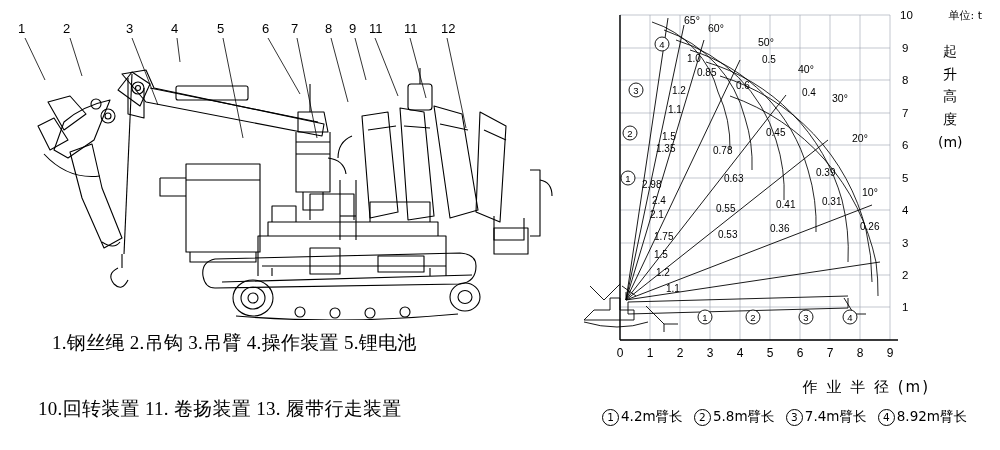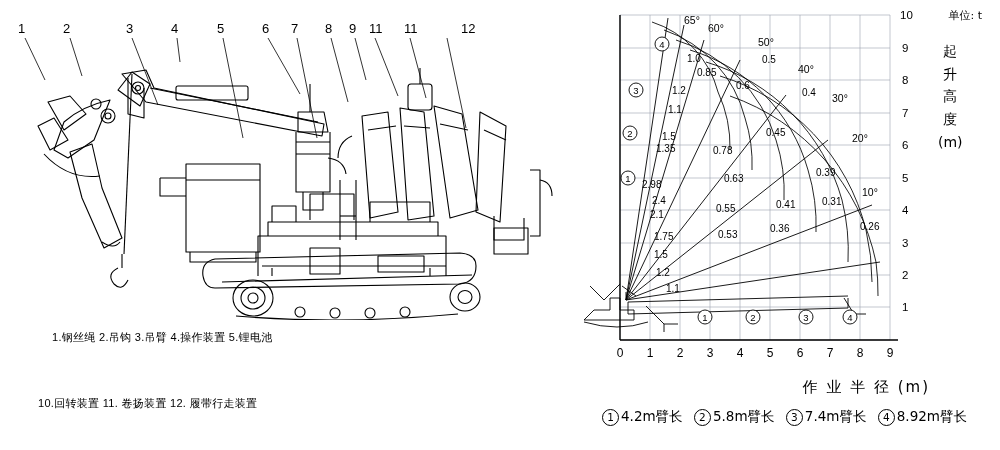--- a/index.html
+++ b/index.html
@@ -13,22 +13,22 @@
   
   #left{position:absolute;left:0;top:0;width:580px;height:450px;}
 
   .callout-num{
     position:absolute;font-size:13px;color:#000;line-height:1;
   }
 
   #machine{position:absolute;left:10px;top:30px;width:560px;height:290px;}
 
   .legend{
-    position:absolute;left:40px;font-size:11px;letter-spacing:.3px;
-    font-family:Liberation Sans, sans-serif;white-space:nowrap;
+    position:absolute;left:40px;font-size:19px;letter-spacing:.3px;
+    font-family:Liberation Serif, serif;white-space:nowrap;
   }
   #legend1{top:330px;left:52px;}
   #legend2{top:363px;left:38px;}
   #legend3{top:396px;left:38px;}
 
   
   #right{position:absolute;left:580px;top:0;width:420px;height:450px;}
   #unit{position:absolute;right:18px;top:8px;font-size:11px;
         font-family:"DejaVu Sans","Liberation Sans",sans-serif;}
   #plotsvg{position:absolute;left:0;top:0;}
@@ -65,21 +65,21 @@
     <div class="callout-num" style="left:63px;top:22px;">2</div>
     <div class="callout-num" style="left:126px;top:22px;">3</div>
     <div class="callout-num" style="left:171px;top:22px;">4</div>
     <div class="callout-num" style="left:217px;top:22px;">5</div>
     <div class="callout-num" style="left:262px;top:22px;">6</div>
     <div class="callout-num" style="left:291px;top:22px;">7</div>
     <div class="callout-num" style="left:325px;top:22px;">8</div>
     <div class="callout-num" style="left:349px;top:22px;">9</div>
     <div class="callout-num" style="left:369px;top:22px;">11</div>
     <div class="callout-num" style="left:404px;top:22px;">11</div>
-    <div class="callout-num" style="left:461px;top:22px;text-align:right;">12</div>
+    <div class="callout-num" style="left:441px;top:22px;text-align:right;">12</div>
 
     <svg width="560" height="320" style="position:absolute;left:0;top:10px;">
       <g stroke="#000" stroke-width="0.8" fill="none">
         <line x1="25" y1="28" x2="45" y2="70"></line>
         <line x1="70" y1="28" x2="82" y2="66"></line>
         <line x1="132" y1="28" x2="158" y2="95"></line>
         <line x1="177" y1="28" x2="180" y2="52"></line>
         <line x1="223" y1="28" x2="243" y2="128"></line>
         <line x1="268" y1="28" x2="300" y2="84"></line>
         <line x1="297" y1="28" x2="317" y2="128"></line>
@@ -168,21 +168,21 @@
         <path d="M530 150 q12 2 12 16"></path>
 
         <path d="M330 150 l0 60 M346 150 l0 60"></path>
         <path d="M330 186 l16 0"></path>
         <path d="M252 236 l184 0"></path>
         <path d="M262 246 l0 -8 M420 246 l0 -8"></path>
       </g>
     </svg>
 
     <div class="legend" id="legend1">1.钢丝绳 2.吊钩 3.吊臂 4.操作装置 5.锂电池</div>
-    <div class="legend" id="legend3">10.回转装置  11. 卷扬装置  12. 履带行走装置</div>
+    <div class="legend" id="legend3">10.回转装置  11. 卷扬装置  13. 履带行走装置</div>
   </div>
 
   <div id="right">
 
     <div id="unit">单位: t</div>
 
     <svg id="plotsvg" width="360" height="360" viewBox="0 0 360 360">
 
       <defs></defs>
 

